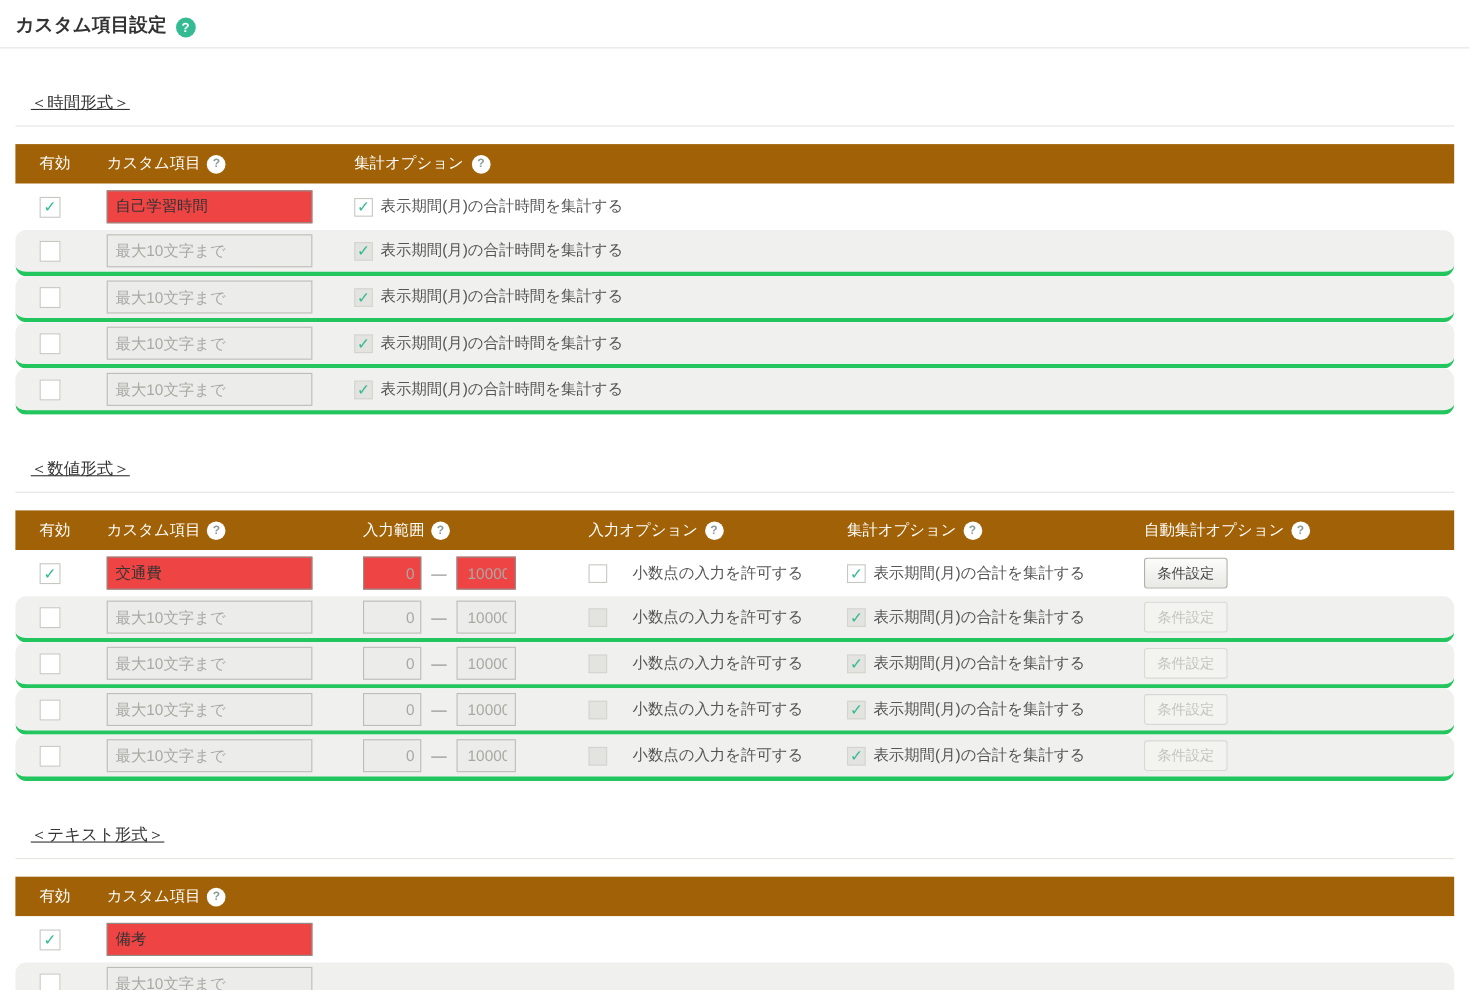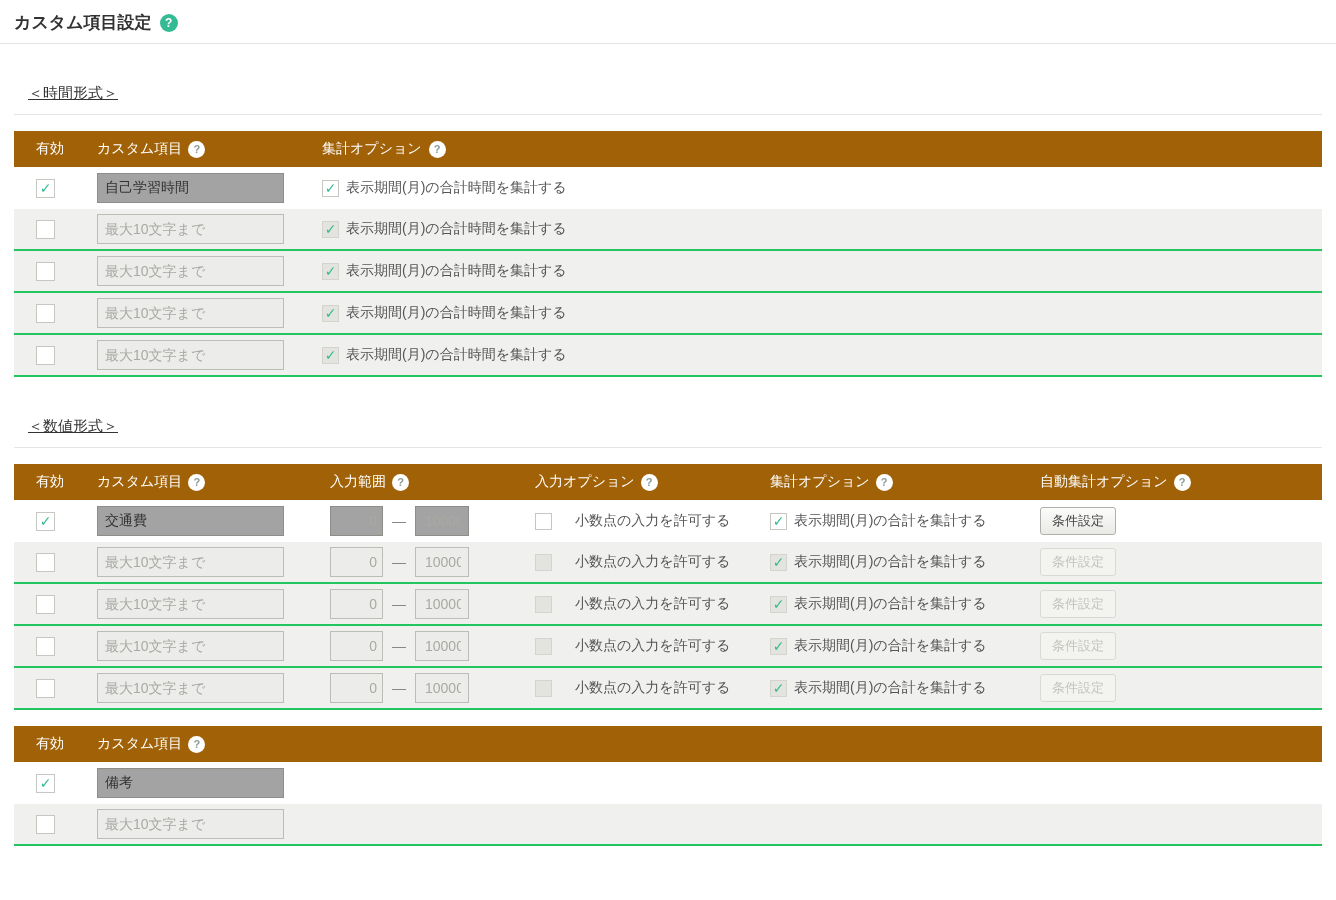--- a/index.html
+++ b/index.html
@@ -9,21 +9,21 @@
     min-height: 900px;
     background: #fff;
     color: #333;
     font-family: "Liberation Sans", "DejaVu Sans", sans-serif;
     font-size: 14px;
   }
 
   
   .title-bar {
     display: flex;
-    align-items: center;
+    align-items: flex-end;
     gap: 8px;
     padding: 11px 14px 9px;
     border-bottom: 1px solid #e4e4e1;
   }
   .page-title { font-size: 17px; font-weight: bold; color: #333; }
 
   
   .qicon {
     display: inline-flex;
     align-items: center;
@@ -54,21 +54,22 @@
   .trow { display: flex; align-items: center; }
   .thead {
     background: #a16207;
     color: #fff;
     height: 36px;
     font-size: 14px;
   }
   .tbody .trow { height: 42px; background: #fff; }
   .tbody .trow.dis {
     background: #f0f0ef;
-    border-bottom: 2px solid #22c55e;
+    border-bottom: 4px solid #22c55e;
+    border-radius: 10px;
   }
 
   .col { flex: none; display: flex; align-items: center; }
   .c-en   { width: 83px;  padding-left: 22px; }
   .c-item { width: 233px; gap: 6px; }
   .c-item.t-item { width: 225px; }
   .c-range{ width: 205px; }
   .c-iopt { width: 235px; gap: 23px; }
   .c-sopt { width: 270px; gap: 7px; }
   .c-last { flex: 1; gap: 7px; }
@@ -91,21 +92,21 @@
     color: #35bb94;
     font-weight: bold;
     font-size: 14px;
     line-height: 1;
   }
 
   
   input.txt, input.num {
     height: 30px;
     border: 1px solid #8e8e89;
-    background: #a3a3a3;
+    background: #ef4444;
     color: #333;
     font-size: 14px;
     font-family: inherit;
     padding: 0 7px;
   }
   input.txt { width: 187px; }
   input.num.min { width: 53px; text-align: right; padding-right: 5px; }
   input.num.max { width: 54px; padding-left: 9px; }
   input::placeholder { color: #a9a9a4; opacity: 1; }
   input:disabled { background: #ececea; border-color: #bdbdb8; color: #a9a9a4; }
@@ -374,20 +375,21 @@
             <span class="cb sm gray checked"></span>
             <span class="opt-label">表示期間(月)の合計を集計する</span>
           </div>
           <div class="col c-last">
             <button class="btn" disabled="">条件設定</button>
           </div>
         </div>
       </div>
     </div>
 
+    <div class="section-heading">＜テキスト形式＞</div>
 
     <div class="table">
       <div class="trow thead">
         <div class="col c-en">有効</div>
         <div class="col c-item t-item">
           <span>カスタム項目</span>
           <span class="qicon white"></span>
         </div>
         <div class="col c-last"></div>
       </div>

